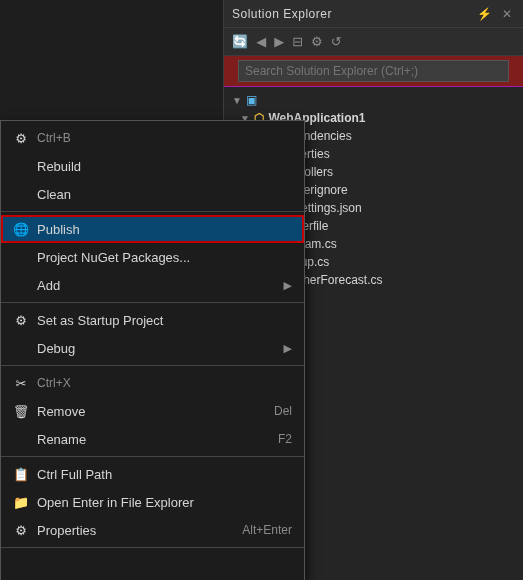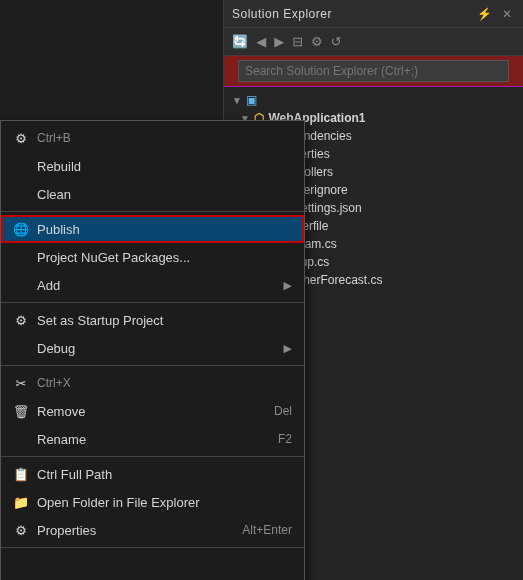--- a/index.html
+++ b/index.html
@@ -347,21 +347,21 @@
   <div class="cm-separator"></div>
 
 
   <div class="cm-item">
     <span class="cm-icon">📋</span>
     <span class="cm-label">Ctrl Full Path</span>
   </div>
 
   <div class="cm-item">
     <span class="cm-icon">📁</span>
-    <span class="cm-label">Open Folder in File Explorer</span>
+    <span class="cm-label">Open Enter in File Explorer</span>
   </div>
 
   <div class="cm-item">
     <span class="cm-icon">⚙</span>
     <span class="cm-label">Properties</span>
     <span class="cm-shortcut">Alt+Enter</span>
   </div>
 
   <div class="cm-separator"></div>
 

